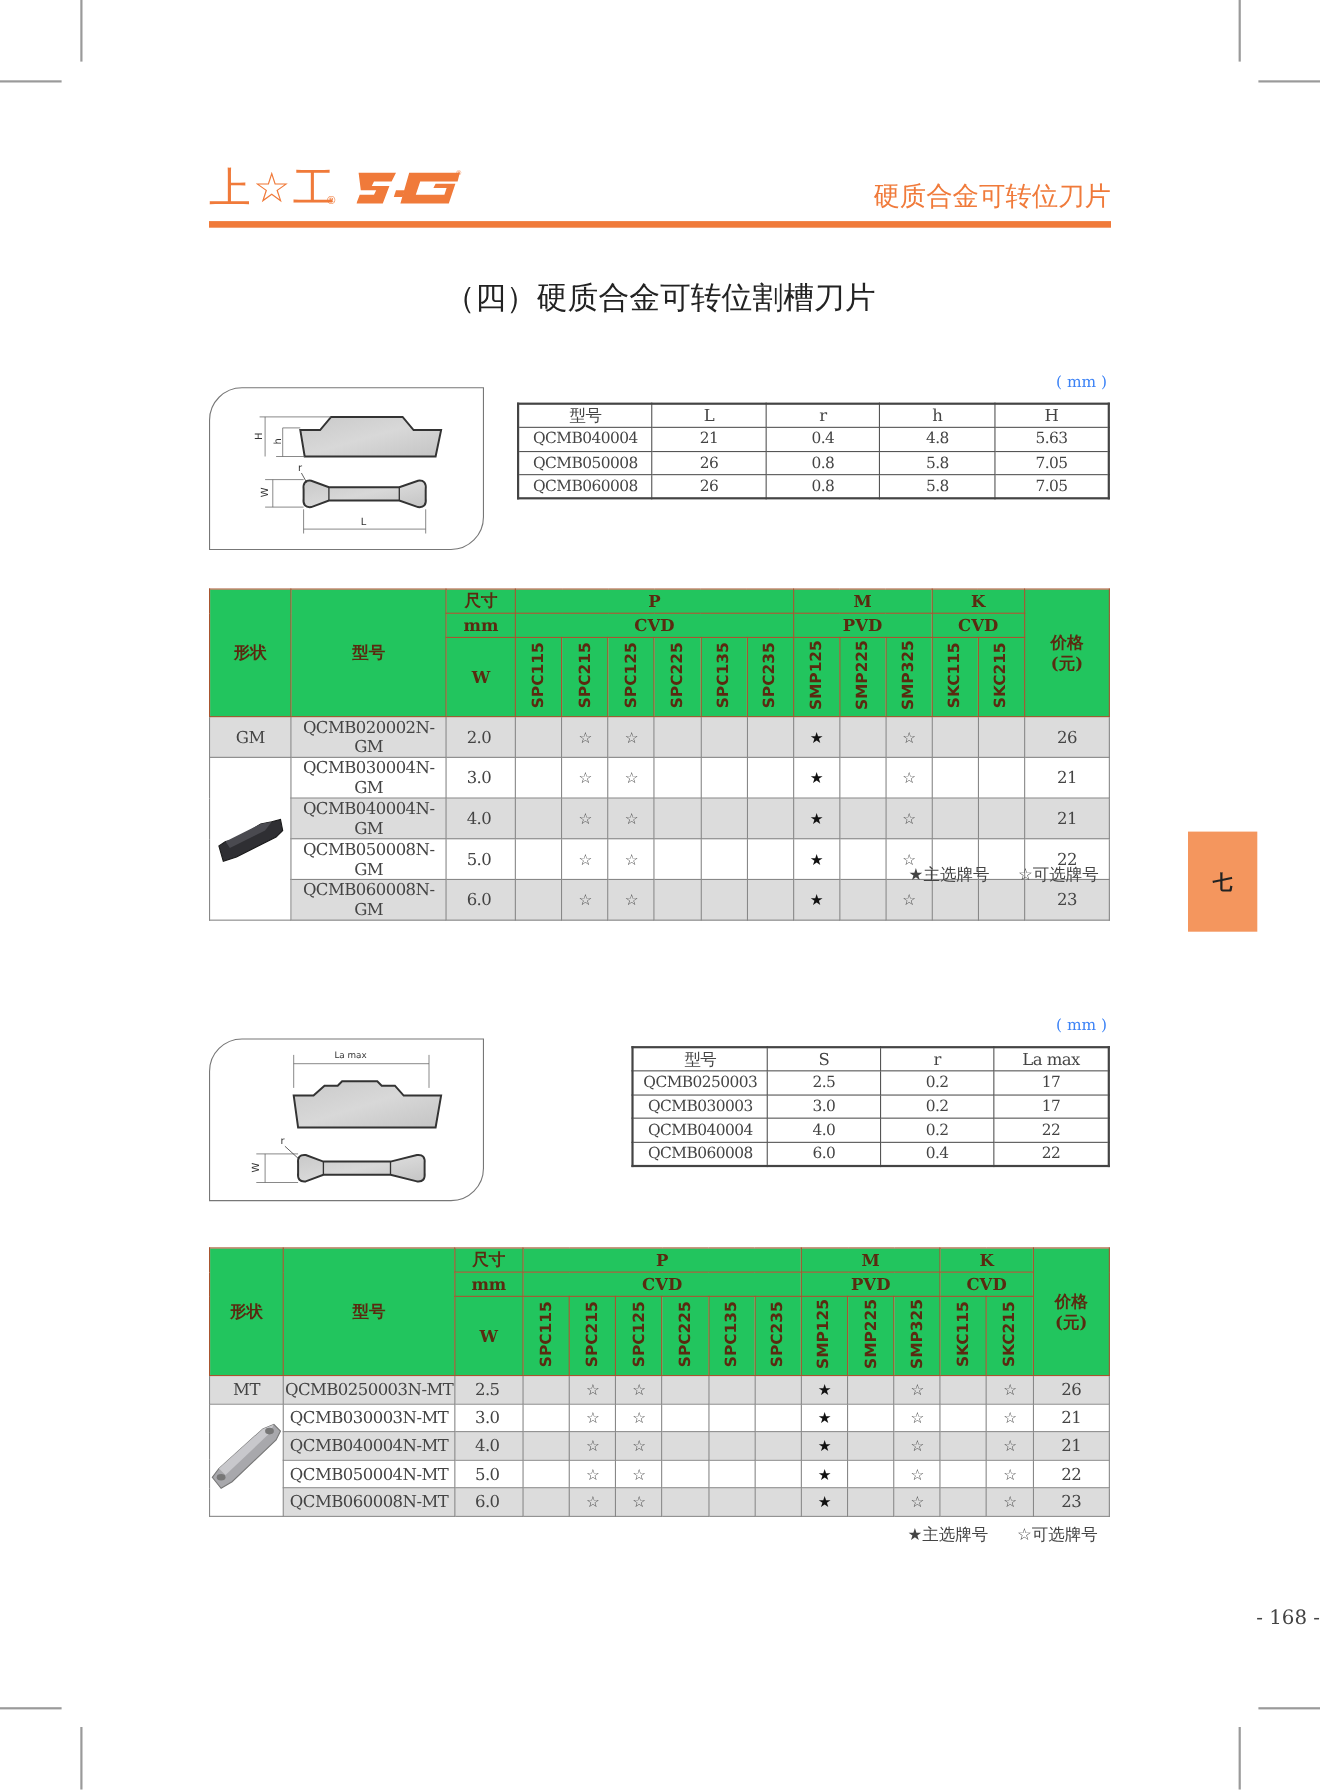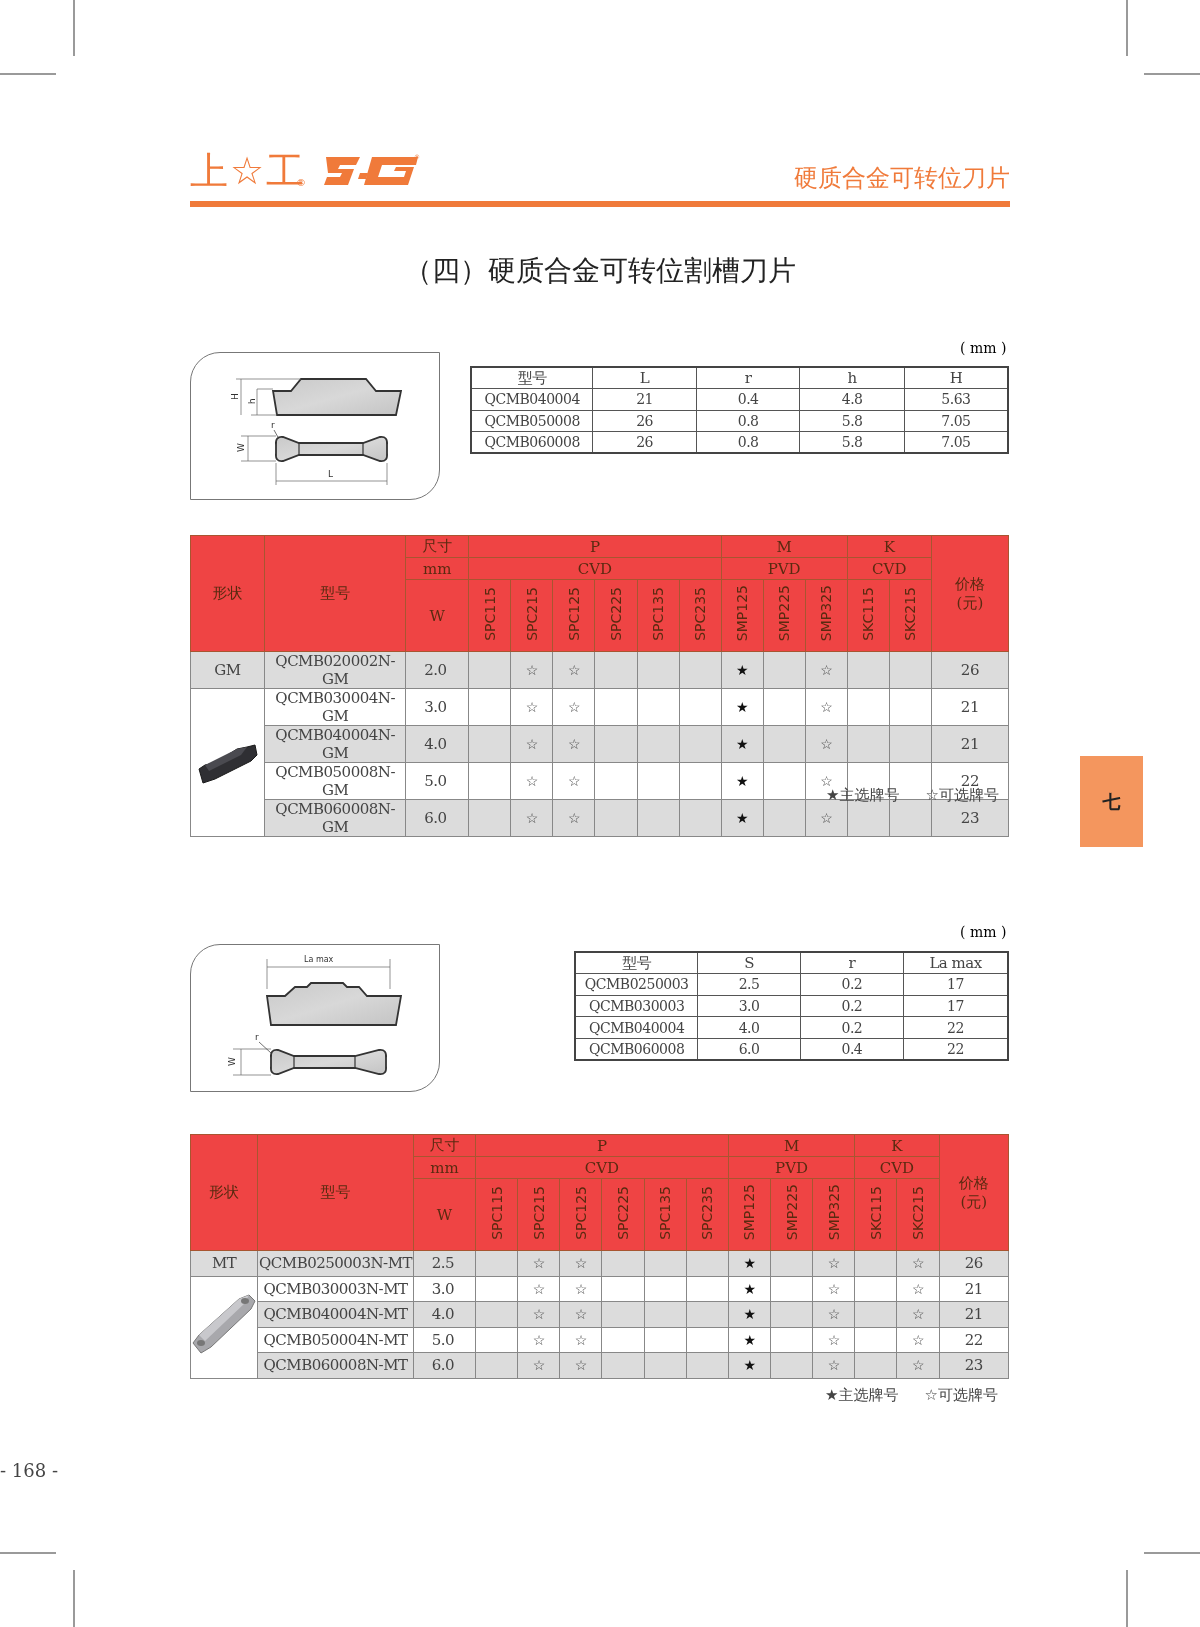--- a/index.html
+++ b/index.html
@@ -11,44 +11,44 @@
   .header { position: absolute; left: 190px; top: 146px; width: 820px; height: 62px; }
   .logo { position: absolute; left: 0; top: 0; height: 50px; display: flex; align-items: center; gap: 0; }
   .logo-cn { font-family: "DejaVu Sans", sans-serif; font-size: 38px; color: #f07a3a; letter-spacing: 2px; font-weight: 400; }
   .logo-reg { font-size: 10px; color: #f07a3a; align-self: flex-end; margin-bottom: 8px; margin-left: -10px; }
   .logo-sg { position: relative; width: 96px; height: 36px; margin-left: 18px; }
   .header-title { position: absolute; right: 0; top: 16px; font-family: "DejaVu Sans", sans-serif; font-size: 24px; color: #f07a3a; }
   .header-rule { position: absolute; left: 0; top: 55px; width: 820px; height: 6px; background: #f07a3a; }
 
   .page-title { position: absolute; left: 0; width: 1200px; top: 252px; text-align: center; font-family: "DejaVu Sans", sans-serif; font-size: 28px; color: #222; }
 
-  .unit { position: absolute; font-size: 14px; color: #000000; text-align: center; }
+  .unit { position: absolute; font-size: 14px; color: #3b82f6; text-align: center; }
 
   .diagram { position: absolute; border: 1px solid #777; border-radius: 30px 0 30px 0; background: #fff; }
 
   table { border-collapse: collapse; position: absolute; }
   .dim td, .dim th { border: 1.5px solid #555; font-size: 14px; text-align: center; height: 21.6px; font-weight: normal; color: #444; letter-spacing: -0.5px; }
   .dim th { font-size: 15px; }
   .dim { border: 2px solid #444; }
 
   .grade { border: 1.5px solid #888; }
-  .grade th { background: #ef4444; color: #5a2a10; font-weight: normal; font-size: 15px; border: 1px solid #a85530; }
+  .grade th { background: #22c55e; color: #5a2a10; font-weight: bold; font-size: 15px; border: 1px solid #a85530; }
   .grade td { border: 1px solid #888; text-align: center; font-size: 15px; color: #444; height: 25.5px; letter-spacing: -0.5px; }
   .grade tr.shade td { background: #dcdcdc; }
   .grade tr.white td { background: #ffffff; }
   .grade td.img-cell { background: #fff !important; vertical-align: middle; }
   .vert { writing-mode: vertical-rl; transform: rotate(180deg); font-family: "DejaVu Sans", sans-serif; font-size: 14px; color: #5a2a10; display: inline-block; white-space: nowrap; }
   .star { font-size: 14px; color: #444; }
   .star.main { color: #111; }
 
   .legend { position: absolute; font-family: "DejaVu Sans", sans-serif; font-size: 15px; color: #444; display: flex; gap: 26px; }
 
   .side-tab { position: absolute; left: 1080px; top: 756px; width: 63px; height: 91px; background: #f4965e; display: flex; align-items: center; justify-content: center; font-family: "DejaVu Sans", sans-serif; font-weight: bold; font-size: 18px; color: #222; }
 
-  .page-number { position: absolute; left: 0; width: 1200px; top: 1460px; text-align: left; font-size: 18px; color: #444; }
+  .page-number { position: absolute; left: 0; width: 1200px; top: 1460px; text-align: right; font-size: 18px; color: #444; }
 </style>
 </head>
 <body>
 
 <div class="crop" style="left:73px;top:0;width:1.5px;height:56px;"></div>
 <div class="crop" style="left:0;top:73px;width:56px;height:1.5px;"></div>
 <div class="crop" style="left:1126px;top:0;width:1.5px;height:56px;"></div>
 <div class="crop" style="left:1144px;top:73px;width:56px;height:1.5px;"></div>
 <div class="crop" style="left:0;top:1552px;width:56px;height:1.5px;"></div>
 <div class="crop" style="left:73px;top:1570px;width:1.5px;height:57px;"></div>

